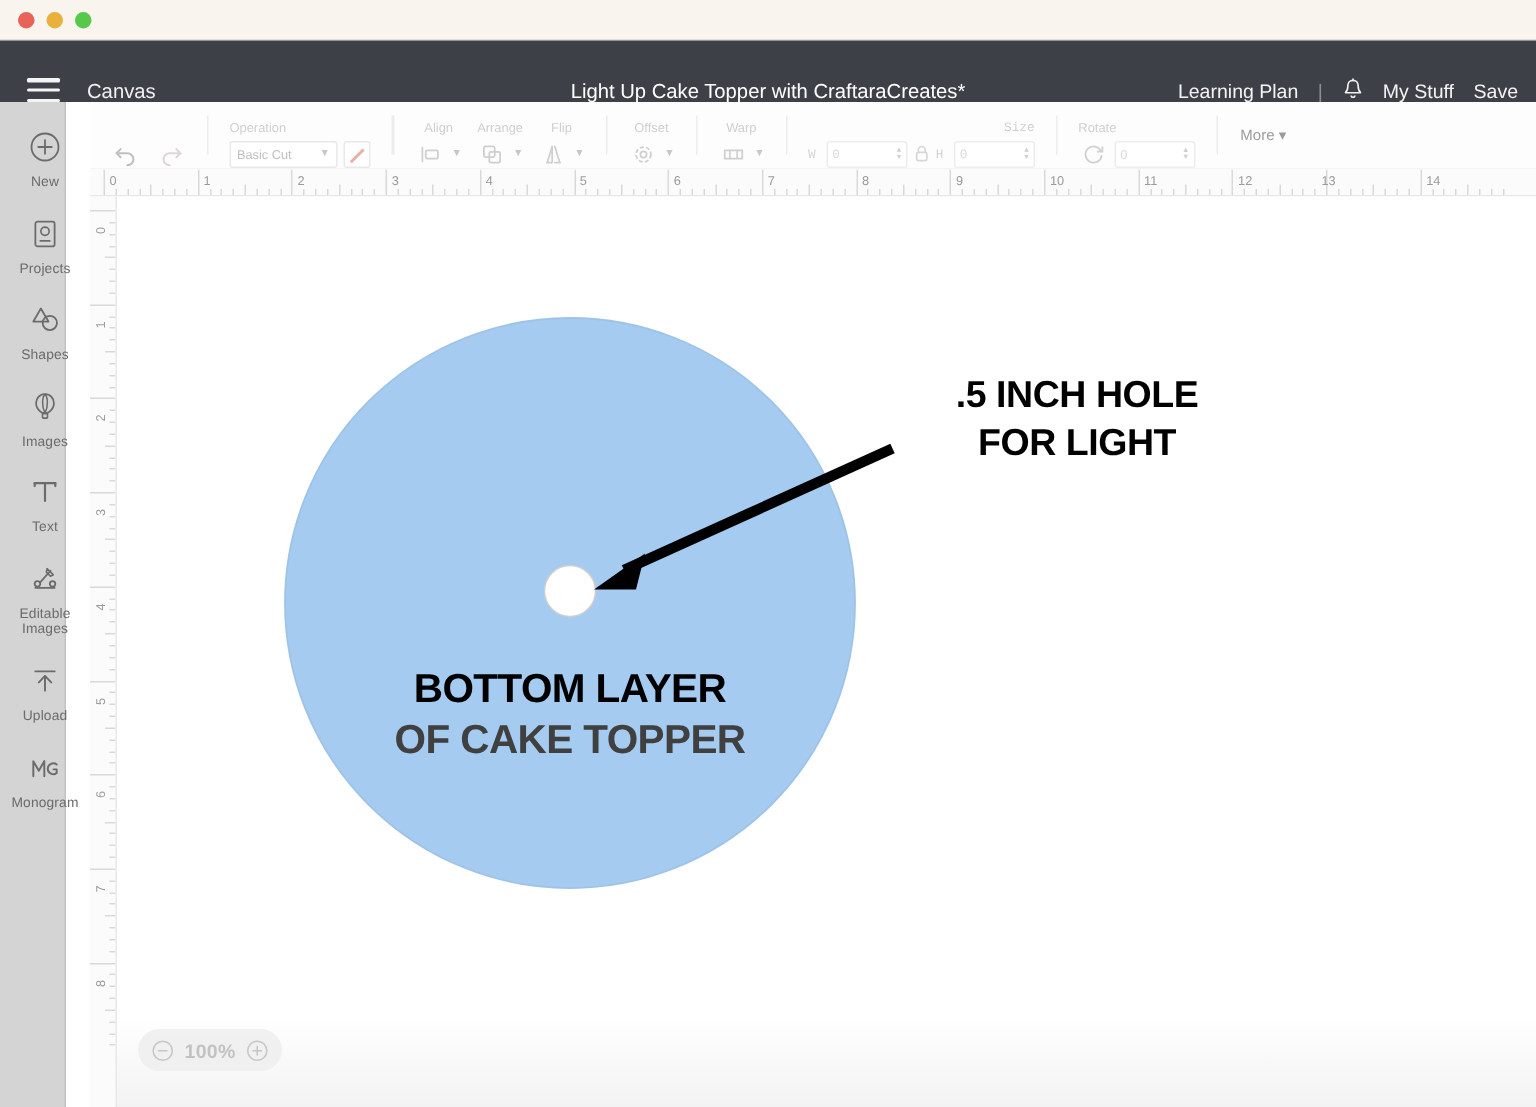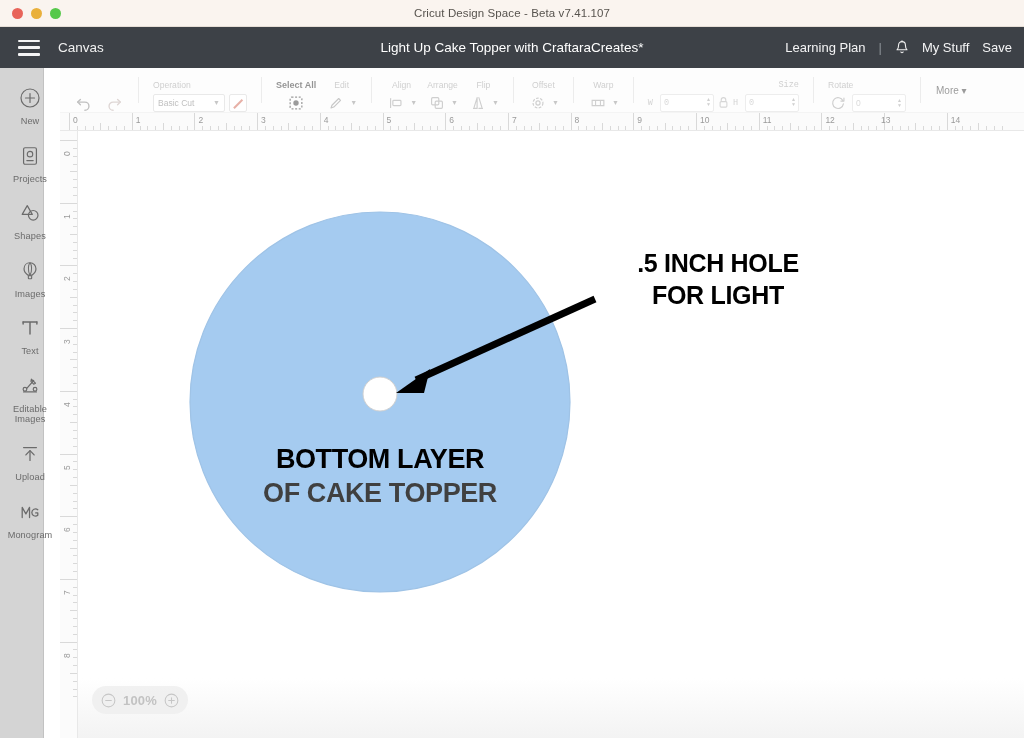--- a/index.html
+++ b/index.html
@@ -24,21 +24,21 @@
   .tl.yellow { background: #e9b03c; }
   .tl.green { background: #56c84a; }
   .win-title {
     position: absolute; left: 0; width: 1024px; text-align: center;
     font-size: 11.5px; color: #57534e; letter-spacing: .1px;
   }
 
   
   .appbar {
     position: absolute; top: 27px; left: 0; width: 1024px; height: 41px;
-    background: #3d4147; display: flex; align-items: center; color: #f4f4f5;
+    background: #3d4147; display: flex; align-items: flex-end; color: #f4f4f5;
   }
   .hamburger {
     width: 22px; height: 16px; margin-left: 18px;
     display: flex; flex-direction: column; justify-content: space-between;
     cursor: pointer;
   }
   .hamburger i { display: block; height: 2.5px; background: #f4f4f5; border-radius: 1px; }
   .canvas-label { margin-left: 18px; font-size: 13.5px; color: #f0f0f0; }
   .doc-title {
     position: absolute; left: 0; width: 1024px; text-align: center;
@@ -150,21 +150,20 @@
 <body>
 
 <div id="app">
 
   <div class="titlebar">
     <div class="traffic">
       <span class="tl red"></span>
       <span class="tl yellow"></span>
       <span class="tl green"></span>
     </div>
-    <div class="win-title">Cricut Design Space - Beta v7.41.107</div>
   </div>
 
   <div class="appbar">
     <div class="hamburger">
         <i></i>
         <i></i>
         <i></i>
       </div>
     <div class="canvas-label">Canvas</div>
     <div class="doc-title">Light Up Cake Topper with CraftaraCreates*</div>
@@ -311,44 +310,20 @@
             <span>Basic Cut</span>
             <span class="caret">▼</span>
           </span>
           <span class="swatch"></span>
         </div>
       </div>
     </div>
 
     <div class="tb-sep"></div>
 
-    <div class="tb-group">
-      <div class="tb-cell">
-        <span class="tb-cap strong">Select All</span>
-        <div class="tb-row">
-          <span class="tb-ico">
-            <svg width="18" height="18" viewBox="0 0 20 20">
-                <rect x="3.5" y="3.5" width="13" height="13" rx="1.5" fill="none" stroke="#4a4a4a" stroke-width="1.4" stroke-dasharray="2.2 1.8"></rect>
-                <circle cx="10" cy="10" r="3" fill="#4a4a4a"></circle>
-              </svg>
-          </span>
-        </div>
-      </div>
-      <div class="tb-cell">
-        <span class="tb-cap">Edit</span>
-        <div class="tb-row">
-          <span class="tb-ico">
-            <svg width="18" height="18" viewBox="0 0 20 20">
-                <path d="M4.5 15.5l1-3L13 5l2 2-7.5 7.5z" fill="none" stroke="#9a9a9a" stroke-width="1.3" stroke-linejoin="round"></path>
-              </svg>
-          </span>
-          <span class="caret">▼</span>
-        </div>
-      </div>
-    </div>
 
     <div class="tb-sep"></div>
 
     <div class="tb-group">
       <div class="tb-cell">
         <span class="tb-cap">Align</span>
         <div class="tb-row">
           <span class="tb-ico">
             <svg width="18" height="18" viewBox="0 0 20 20">
                 <path d="M4 5v10" stroke="#a8a8a8" stroke-width="1.3" stroke-linecap="round"></path>

